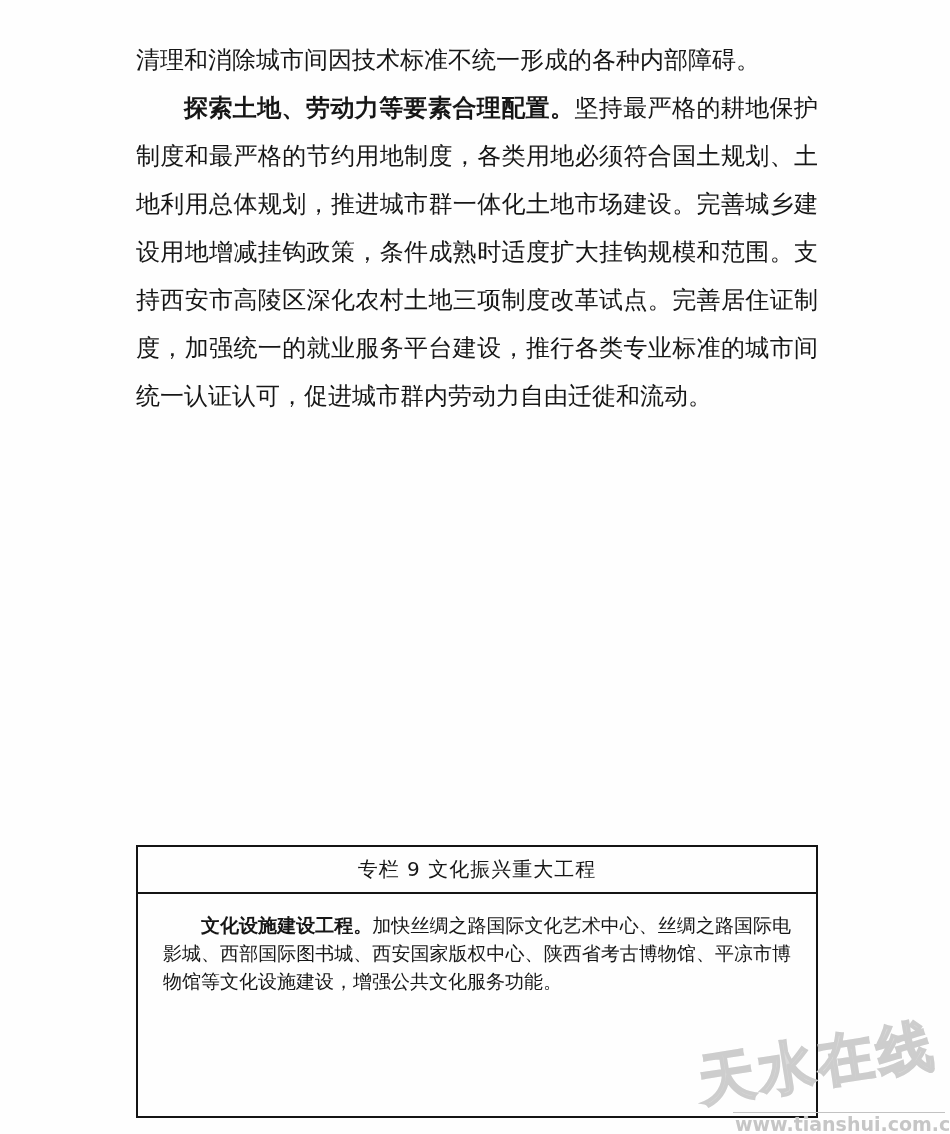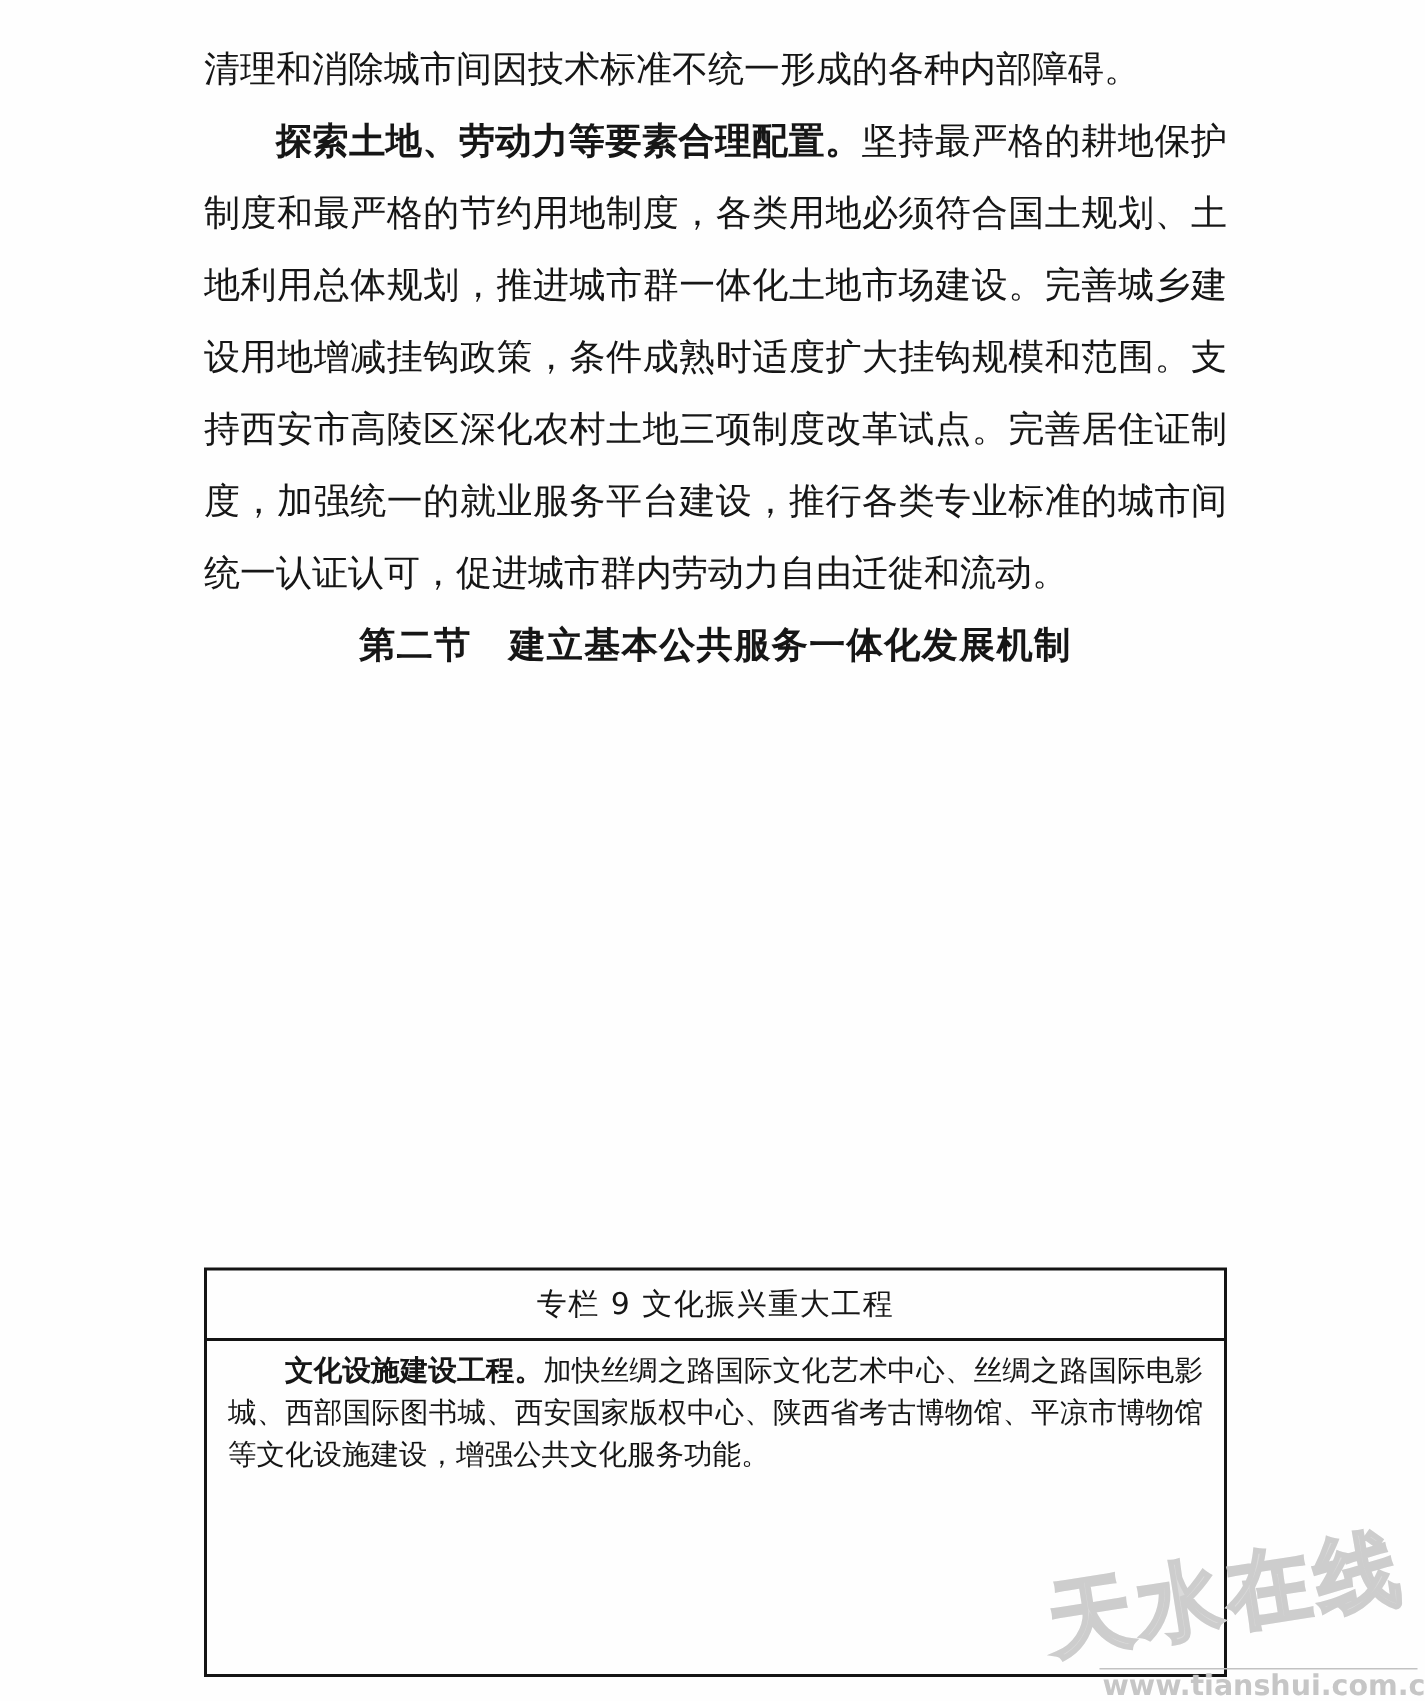--- a/index.html
+++ b/index.html
@@ -10,21 +10,21 @@
     background:#fefefe;
     color:#161616;
     font-family:"DejaVu Serif","Liberation Serif",serif;
     overflow:hidden;
   }
   
   .textflow {
     position:absolute;
     left:136px; top:0;
     width:682px;
-    padding-top:22px;
+    padding-top:36px;
     font-size:24px;
     line-height:48px;
     text-align:justify;
   }
   .textflow p { margin:0; }
   .para.indent { text-indent:2em; }
   .lead {
     font-weight:bold;
     font-family:"DejaVu Sans","Liberation Sans",sans-serif;
   }
@@ -54,21 +54,21 @@
     font-size:20px;
     font-family:"DejaVu Sans","Liberation Sans",sans-serif;
     letter-spacing:1px;
   }
   .panel-body {
     padding:1px 9px 0 9px;
     font-size:19px;
     line-height:28px;
     text-align:justify;
   }
-  .panel-body p { margin:5px; text-indent:2em; }
+  .panel-body p { margin:16px; text-indent:2em; }
   .panel-body .lead { font-size:19px; }
   
   .wm-logo {
     position:absolute;
     left:698px; top:1026px;
     font-size:56px;
     font-weight:bold;
     letter-spacing:4px;
     font-family:"DejaVu Sans","Liberation Sans",sans-serif;
     color:rgba(255,255,255,0.05);
@@ -100,21 +100,20 @@
   }
 </style>
 </head>
 <body>
 
 <div class="page">
 
   <div class="textflow">
       <p class="para">清理和消除城市间因技术标准不统一形成的各种内部障碍。</p>
       <p class="para indent"><span class="lead">探索土地、劳动力等要素合理配置。</span>坚持最严格的耕地保护制度和最严格的节约用地制度，各类用地必须符合国土规划、土地利用总体规划，推进城市群一体化土地市场建设。完善城乡建设用地增减挂钩政策，条件成熟时适度扩大挂钩规模和范围。支持西安市高陵区深化农村土地三项制度改革试点。完善居住证制度，加强统一的就业服务平台建设，推行各类专业标准的城市间统一认证认可，促进城市群内劳动力自由迁徙和流动。</p>
-      <p class="heading">第二节　建立基本公共服务一体化发展机制</p>
     </div>
 
   <div class="panel">
     <div class="panel-title">专栏 9  文化振兴重大工程</div>
     <div class="panel-body">
         <p><span class="lead">文化设施建设工程。</span>加快丝绸之路国际文化艺术中心、丝绸之路国际电影城、西部国际图书城、西安国家版权中心、陕西省考古博物馆、平凉市博物馆等文化设施建设，增强公共文化服务功能。</p>
       </div>
   </div>
 
   <div class="wm-logo">天水在线</div>

